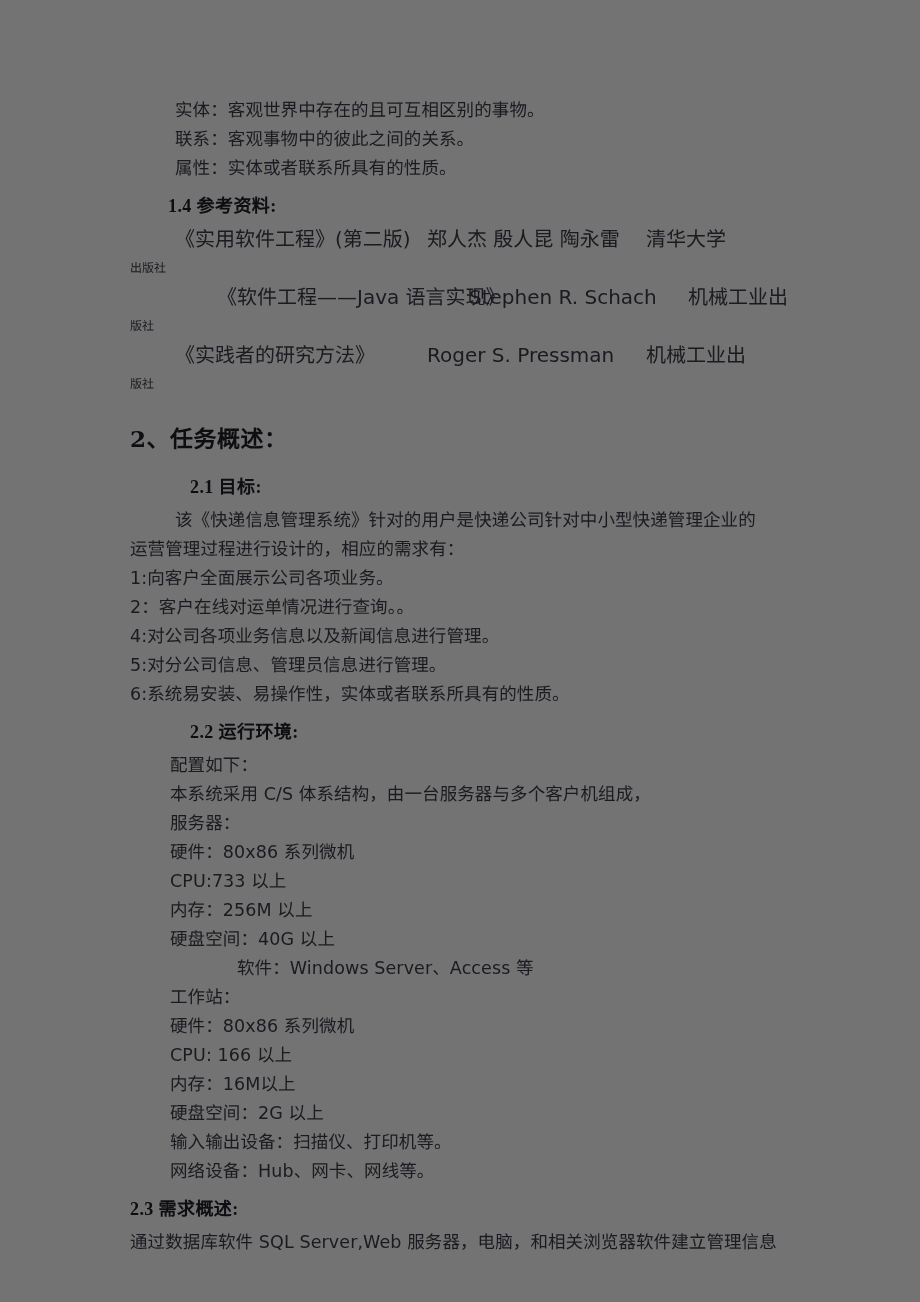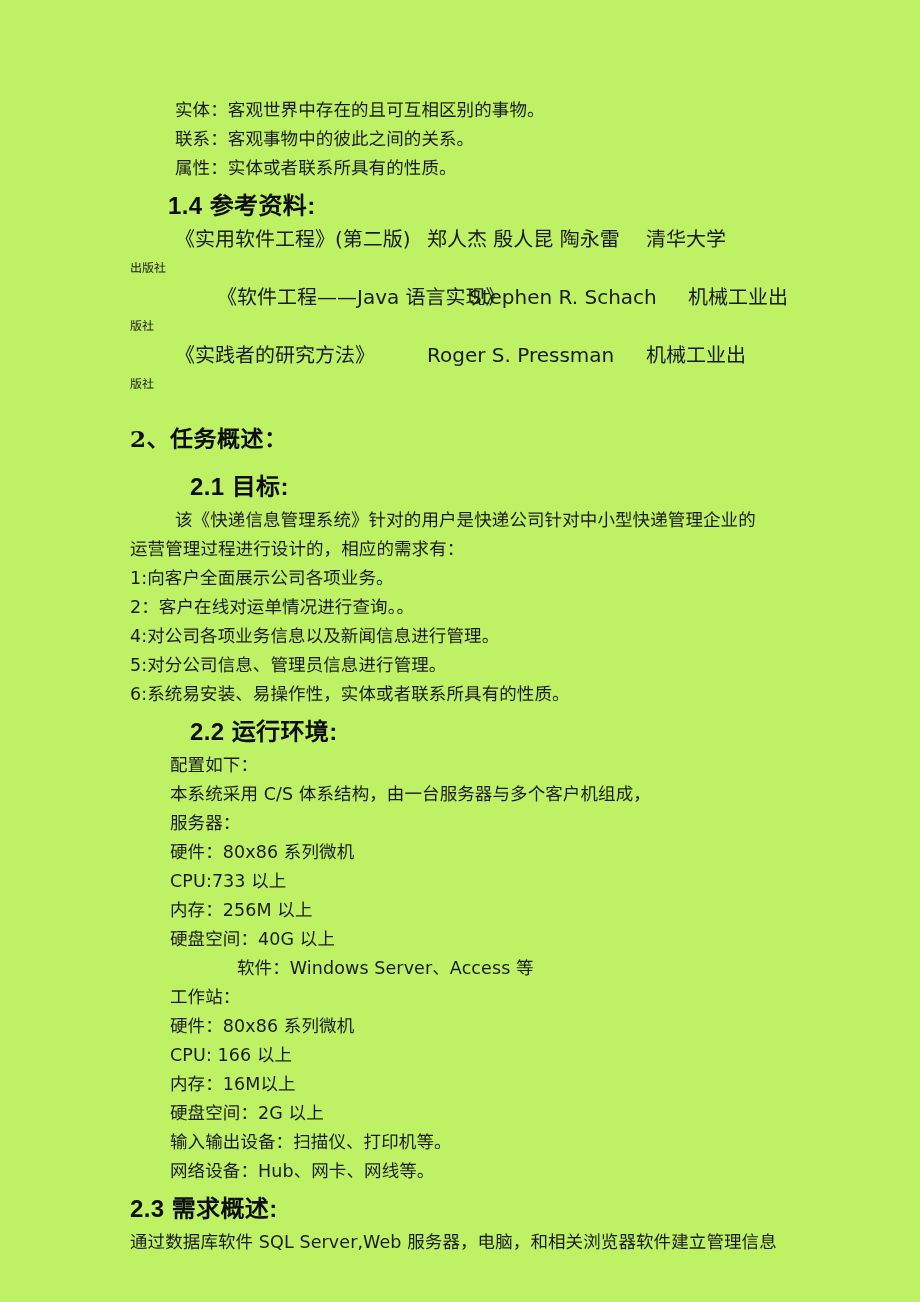--- a/index.html
+++ b/index.html
@@ -16,21 +16,21 @@
     color: #17171c;
     overflow: hidden;
   }
 
   .page {
     position: absolute;
     left: 0;
     top: 0;
     width: 920px;
     height: 1302px;
-    background: #bef264;
+    background: #737373;
   }
 
   
   .content {
     position: absolute;
     left: 130px;
     top: 96px;
     width: 672px;
   }
 
@@ -51,23 +51,23 @@
     font-family: "DejaVu Serif", "Liberation Serif", serif;
     font-weight: bold;
     font-size: 23px;
     line-height: 40px;
     letter-spacing: 0.5px;
     color: #0e0e12;
     white-space: nowrap;
     margin-top: 11px;
   }
   .h-sub {
-    font-family: Liberation Sans, sans-serif;
+    font-family: Liberation Serif, serif;
     font-weight: bold;
-    font-size: 24px;
+    font-size: 18px;
     line-height: 38px;
     letter-spacing: 0.4px;
     color: #0e0e12;
     white-space: nowrap;
   }
   .h-indent-1 { padding-left: 38px; }
   .h-indent-2 { padding-left: 60px; }
 
   
   .ref-row {

